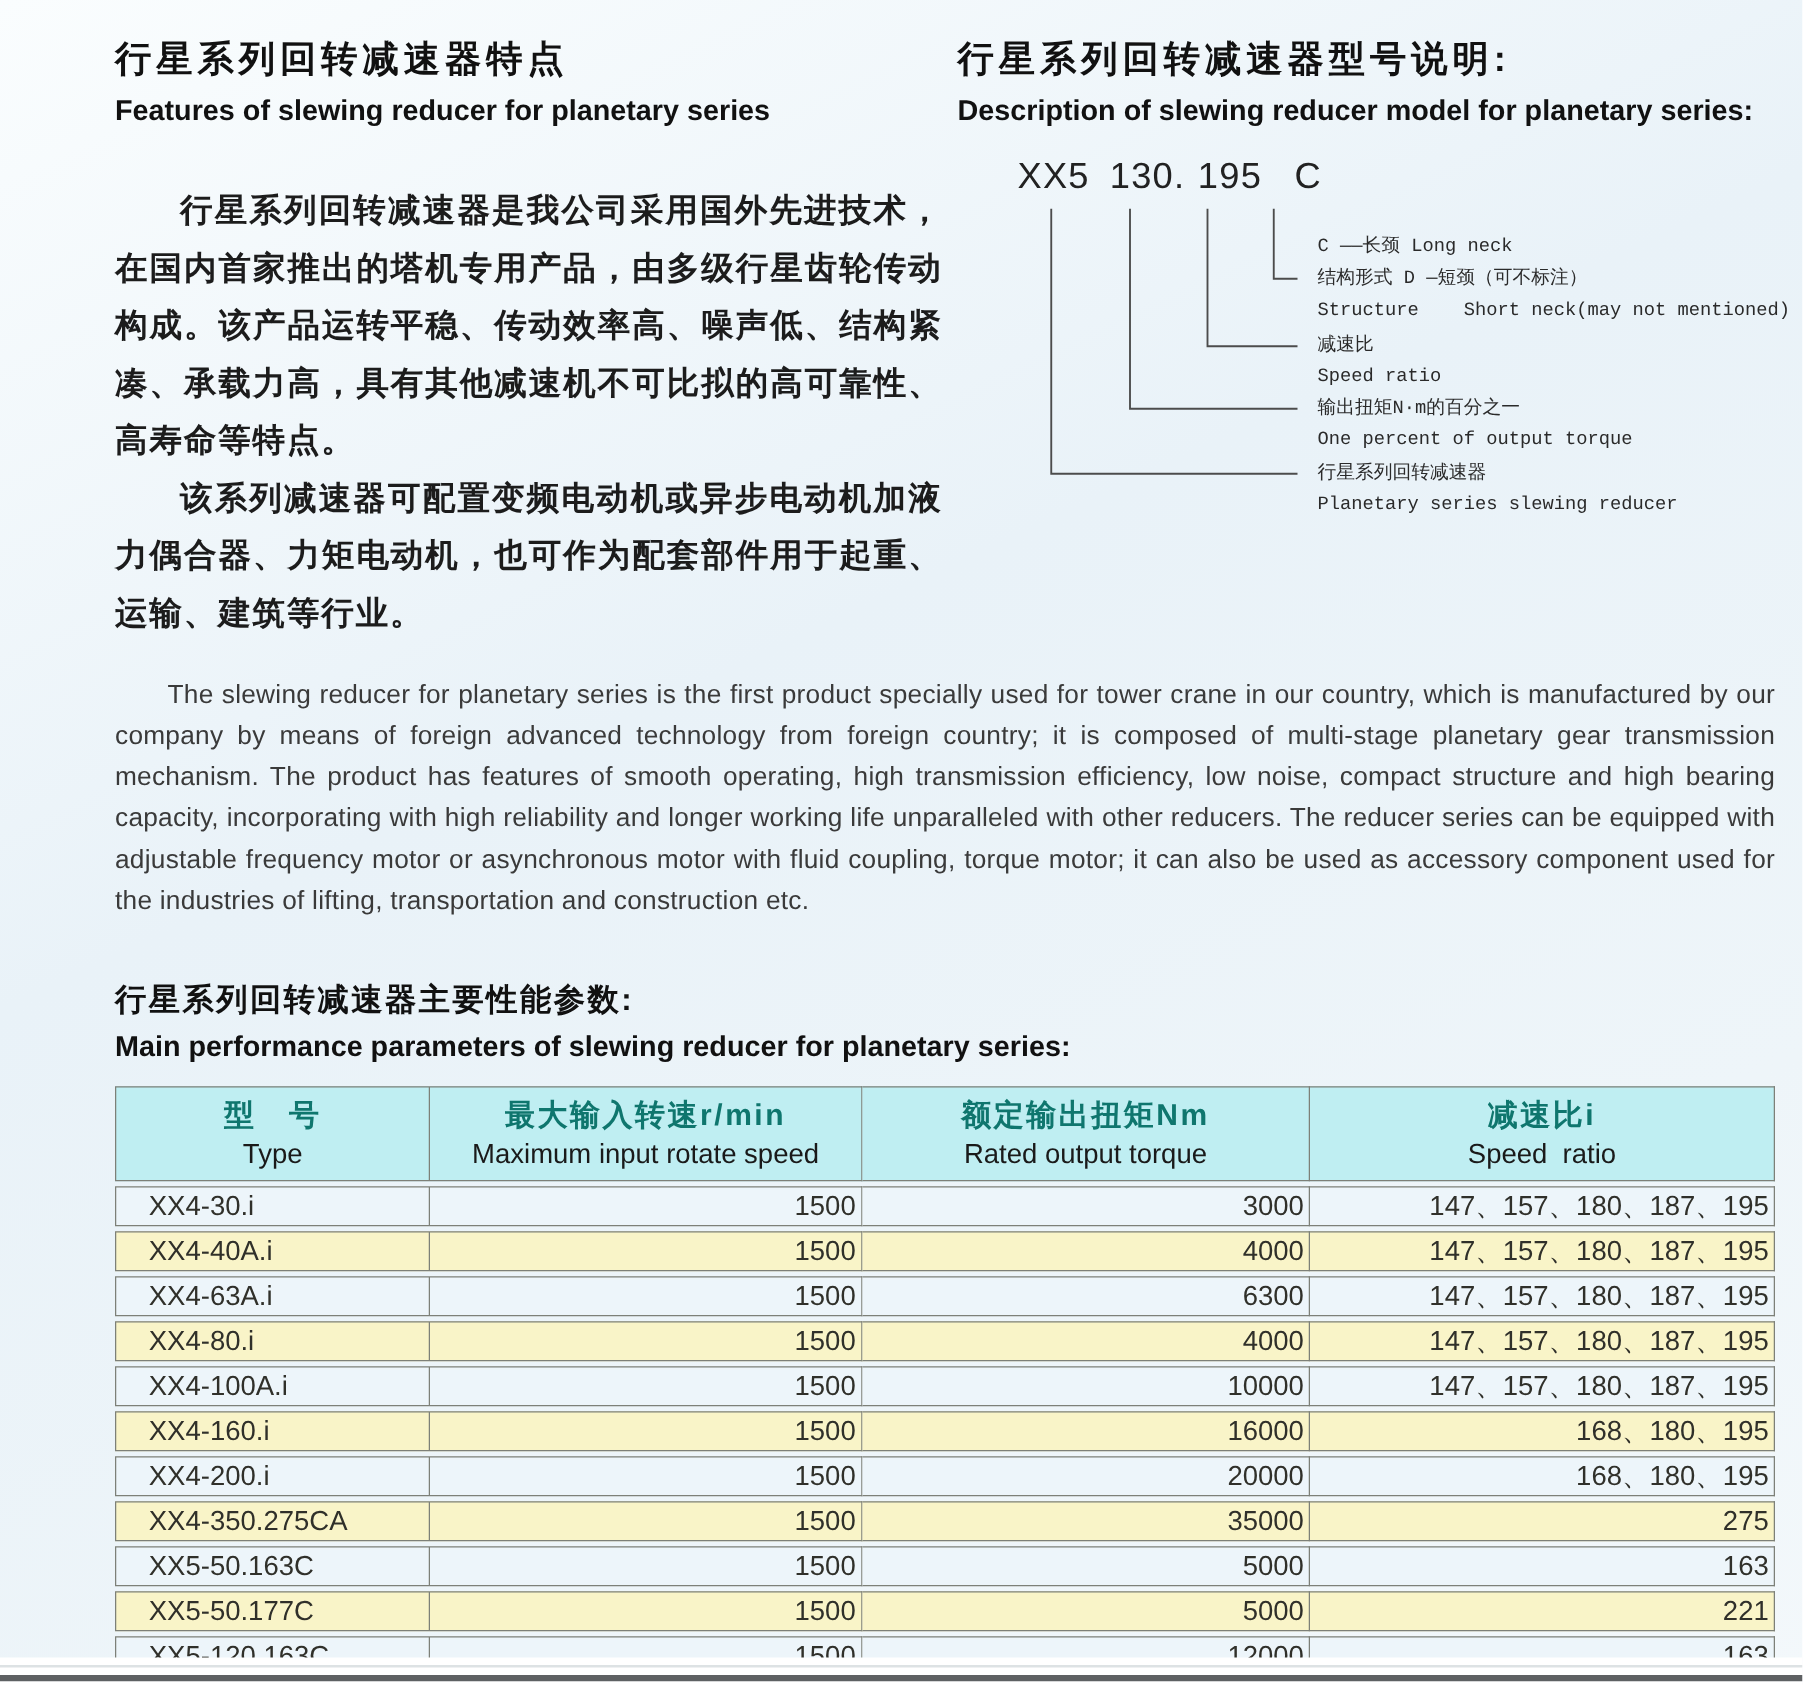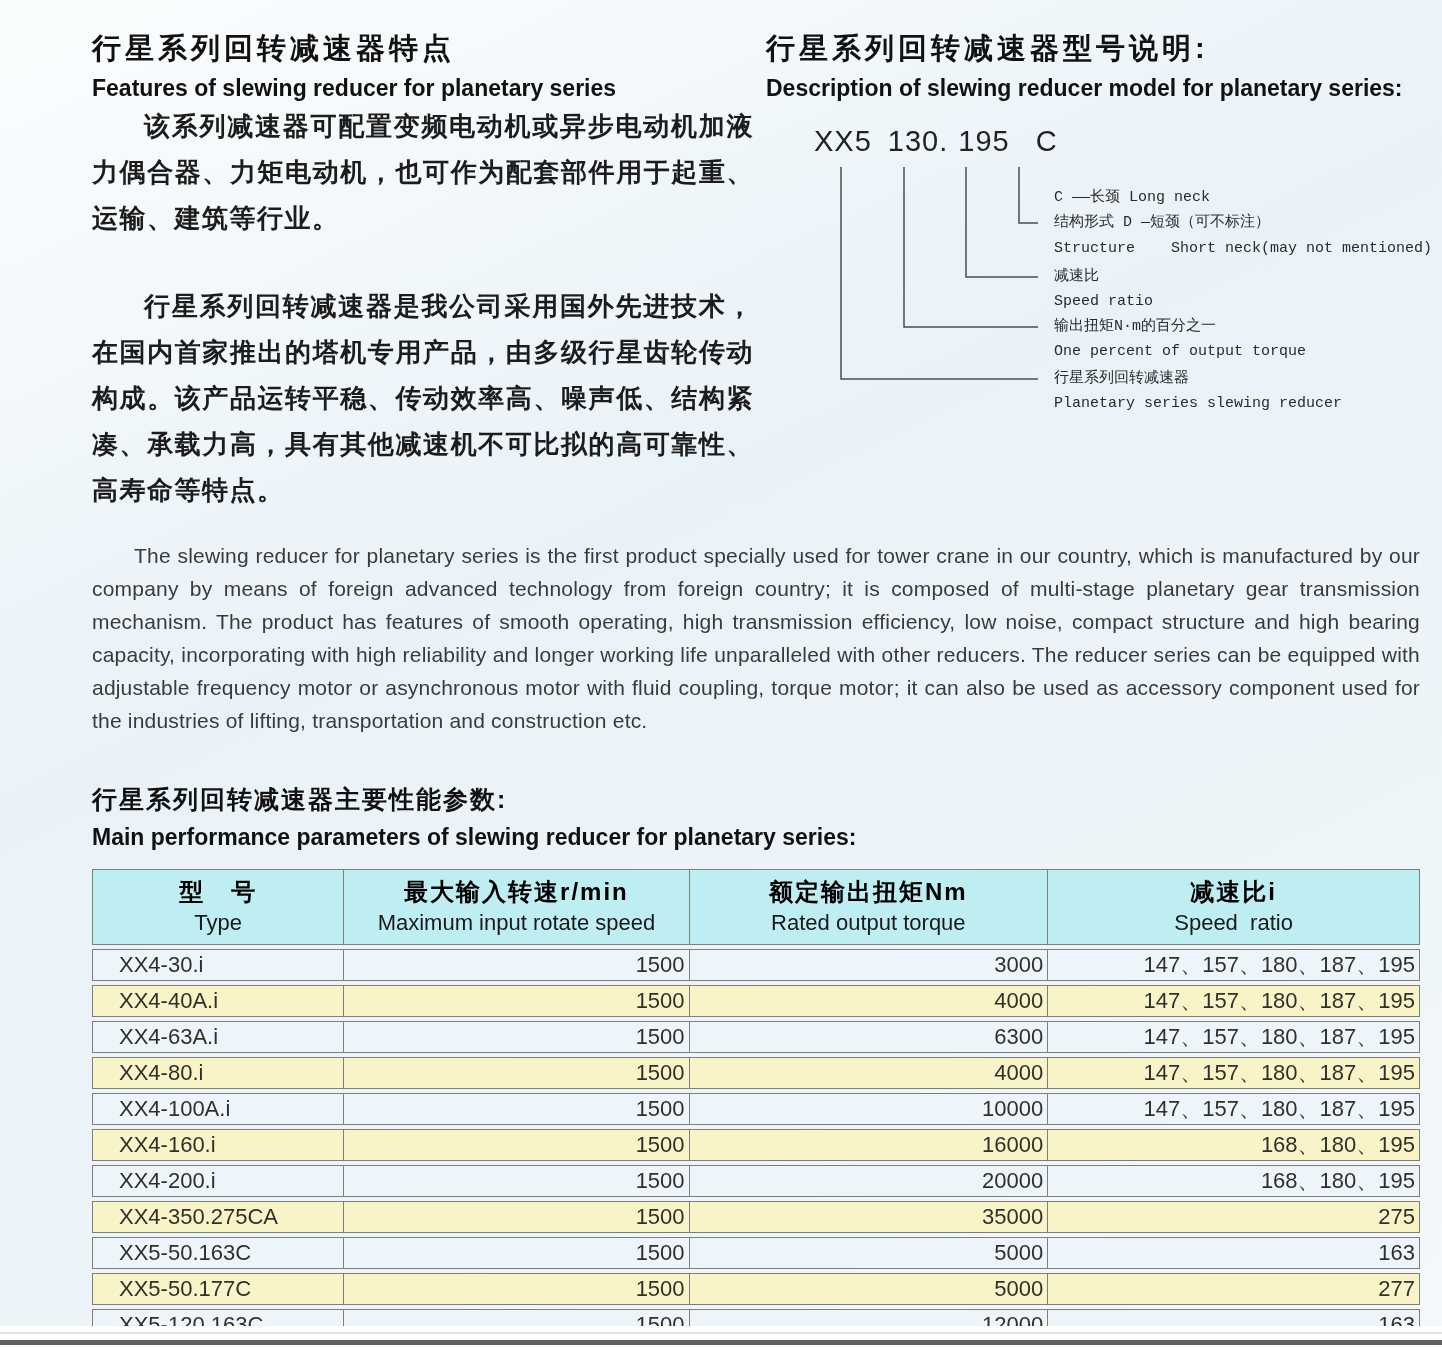--- a/index.html
+++ b/index.html
@@ -78,21 +78,21 @@
   table.params col.c3 { width: 27%; }
   table.params col.c4 { width: 28%; }
   table.params th, table.params td {
     border-top: 1px solid #7d8078; border-bottom: 1px solid #7d8078;
     border-right: 1px solid #7d8078;
   }
   table.params th:first-child, table.params td:first-child { border-left: 1px solid #7d8078; }
   table.params th {
     background: #bfeef2; padding: 6px 4px 8px 4px; font-weight: 400;
   }
-  .th-zh { font-size: 24px; font-weight: 700; color: #000000; letter-spacing: 2px; }
+  .th-zh { font-size: 24px; font-weight: 700; color: #0f766e; letter-spacing: 2px; }
   .th-en { font-size: 22px; font-weight: 400; color: #1a1a1a; margin-top: 2px; white-space: pre; }
   table.params td {
     height: 30px; font-size: 22px; color: #30302a;
     text-align: right; padding: 1px 4px; line-height: 28px;
   }
   table.params td.col-type { text-align: left; padding-left: 26px; }
   tr.row-light td { background: #edf5fa; }
   tr.row-yellow td { background: #f9f4c8; }
   
   .footer-rule { position: absolute; left: 0; right: 0; bottom: 0; background: #ffffff; padding-top: 6px; }
@@ -102,22 +102,22 @@
 </head>
 <body>
 
 <div class="page">
 
   <div class="top-columns">
 
     <div class="left-col">
       <h2 class="h-zh">行星系列回转减速器特点</h2>
       <h3 class="h-en">Features of slewing reducer for planetary series</h3>
+      <p class="para-zh first">行星系列回转减速器是我公司采用国外先进技术，在国内首家推出的塔机专用产品，由多级行星齿轮传动构成。该产品运转平稳、传动效率高、噪声低、结构紧凑、承载力高，具有其他减速机不可比拟的高可靠性、高寿命等特点。</p>
       <p class="para-zh">该系列减速器可配置变频电动机或异步电动机加液力偶合器、力矩电动机，也可作为配套部件用于起重、运输、建筑等行业。</p>
-      <p class="para-zh first">行星系列回转减速器是我公司采用国外先进技术，在国内首家推出的塔机专用产品，由多级行星齿轮传动构成。该产品运转平稳、传动效率高、噪声低、结构紧凑、承载力高，具有其他减速机不可比拟的高可靠性、高寿命等特点。</p>
     </div>
 
     <div class="right-col">
       <h2 class="h-zh">行星系列回转减速器型号说明:</h2>
       <h3 class="h-en">Description of slewing reducer model for planetary series:</h3>
 
       <div class="model-diagram">
         <div class="model-code">
           <span class="p1">XX5</span>
           <span class="p2">130.</span>
@@ -228,21 +228,21 @@
           <tr class="row-light">
             <td class="col-type">XX5-50.163C</td>
             <td>1500</td>
             <td>5000</td>
             <td>163</td>
           </tr>
           <tr class="row-yellow">
             <td class="col-type">XX5-50.177C</td>
             <td>1500</td>
             <td>5000</td>
-            <td>277</td>
+            <td>221</td>
           </tr>
           <tr class="row-light">
             <td class="col-type">XX5-120.163C</td>
             <td>1500</td>
             <td>12000</td>
             <td>163</td>
           </tr>
           <tr class="row-yellow">
             <td class="col-type">XX5-130.195C</td>
             <td>1500</td>

